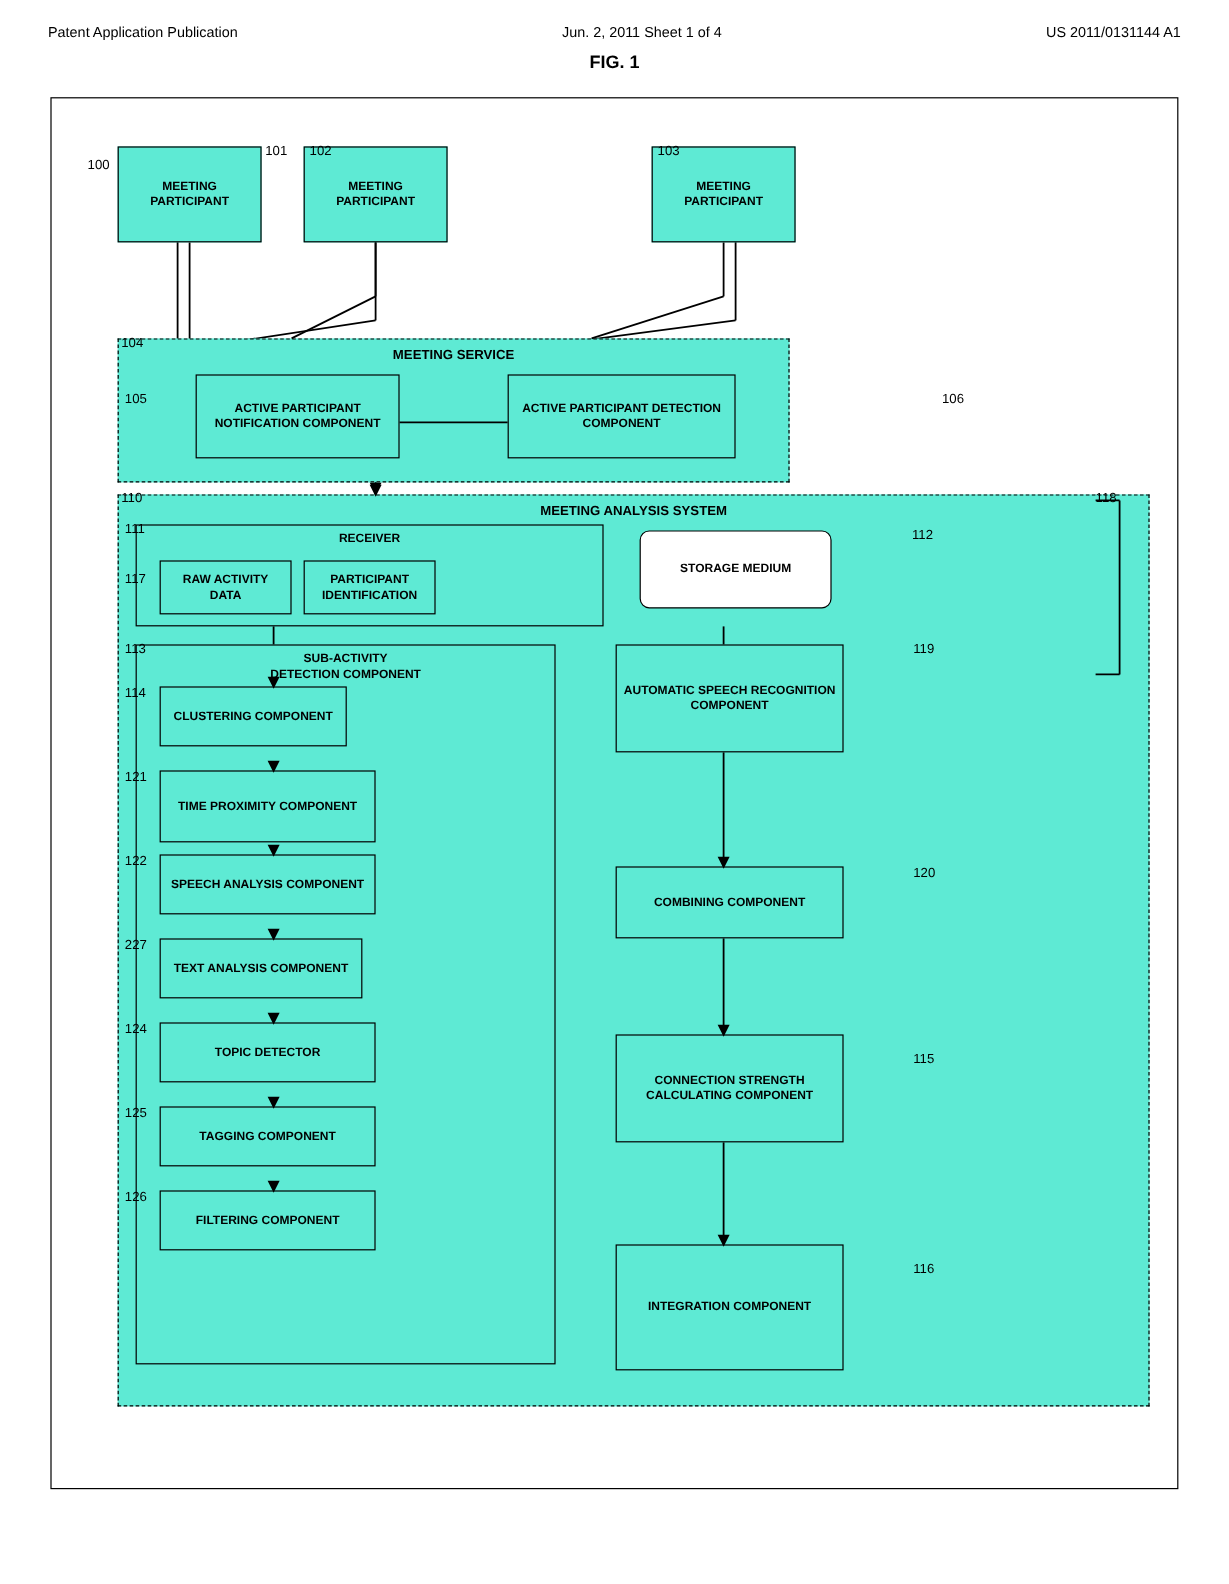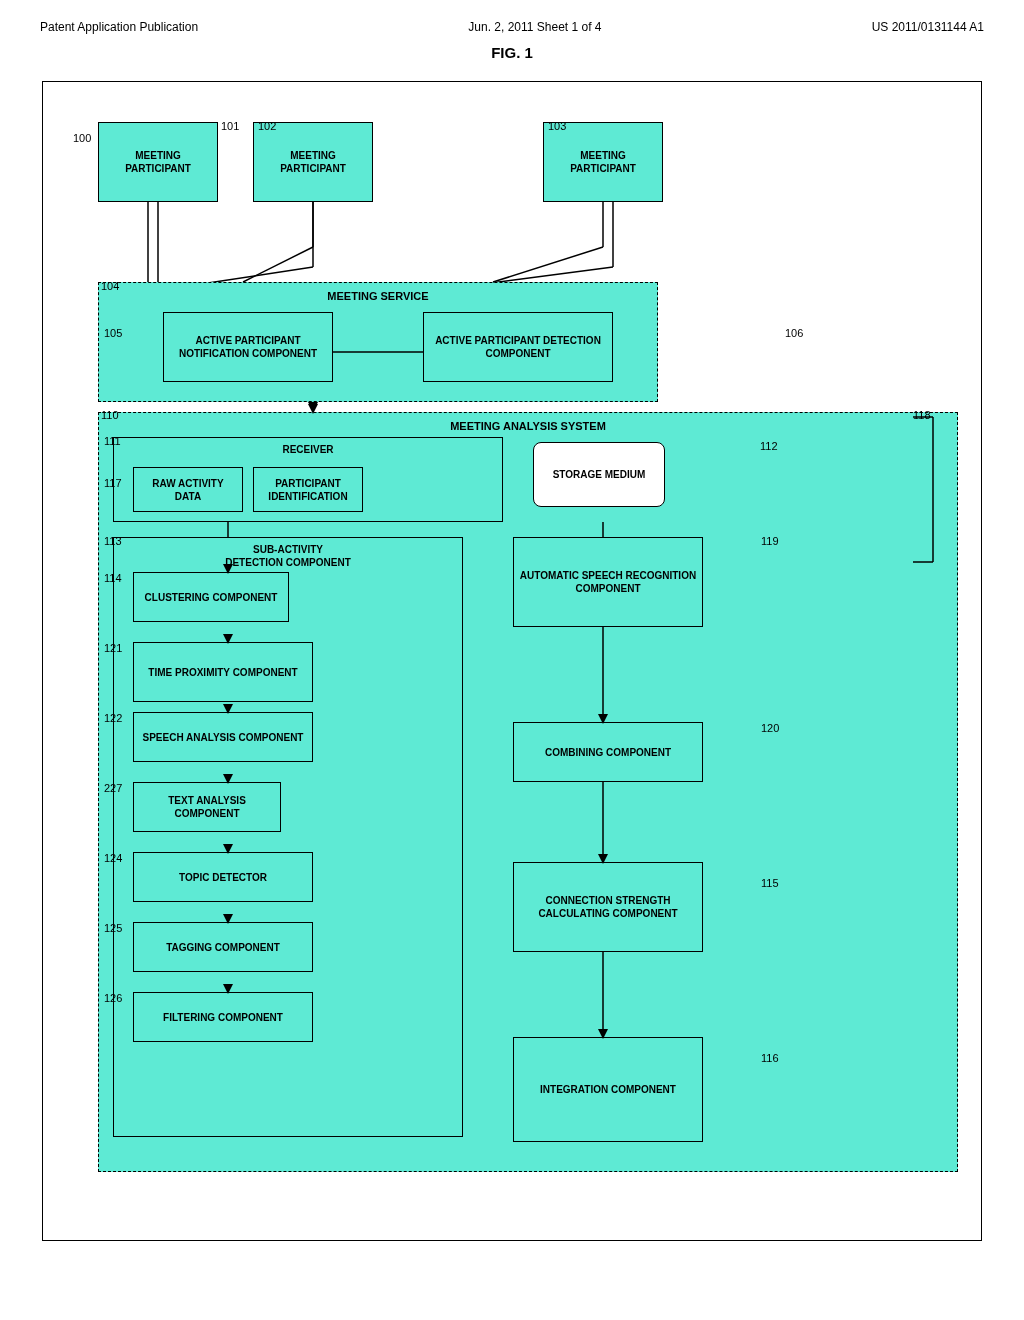--- a/index.html
+++ b/index.html
@@ -198,21 +198,21 @@
       <span>RAW ACTIVITY
 DATA</span>
     </div>
 
     <div class="box" style="left:210px; top:385px; width:110px; height:45px;">
       <span>PARTICIPANT
 IDENTIFICATION</span>
     </div>
     <div class="number-label" style="left:61px; top:395px;">117</div>
 
-    <div class="box-cylinder box" style="left:490px; top:360px; width:132px; height:65px;">
+    <div class="box-cylinder box" style="left:490px; top:360px; width:160px; height:65px;">
       <span>STORAGE MEDIUM</span>
     </div>
     <div class="number-label" style="left:717px; top:358px;">112</div>
 
     <div class="box" style="left:70px; top:455px; width:350px; height:600px; align-items:flex-start; padding:5px 8px;">
       <span style="font-weight:bold;">SUB-ACTIVITY<br>DETECTION COMPONENT</span>
     </div>
     <div class="number-label" style="left:61px; top:453px;">113</div>
 
     <div class="box" style="left:90px; top:490px; width:156px; height:50px;">
@@ -226,21 +226,21 @@
 COMPONENT</span>
     </div>
     <div class="number-label" style="left:61px; top:560px;">121</div>
 
     <div class="box" style="left:90px; top:630px; width:180px; height:50px;">
       <span>SPEECH ANALYSIS
 COMPONENT</span>
     </div>
     <div class="number-label" style="left:61px; top:630px;">122</div>
 
-    <div class="box" style="left:90px; top:700px; width:148px; height:50px;">
+    <div class="box" style="left:90px; top:700px; width:169px; height:50px;">
       <span>TEXT ANALYSIS
 COMPONENT</span>
     </div>
     <div class="number-label" style="left:61px; top:700px;">227</div>
 
     <div class="box" style="left:90px; top:770px; width:180px; height:50px;">
       <span>TOPIC DETECTOR</span>
     </div>
     <div class="number-label" style="left:61px; top:770px;">124</div>
 

